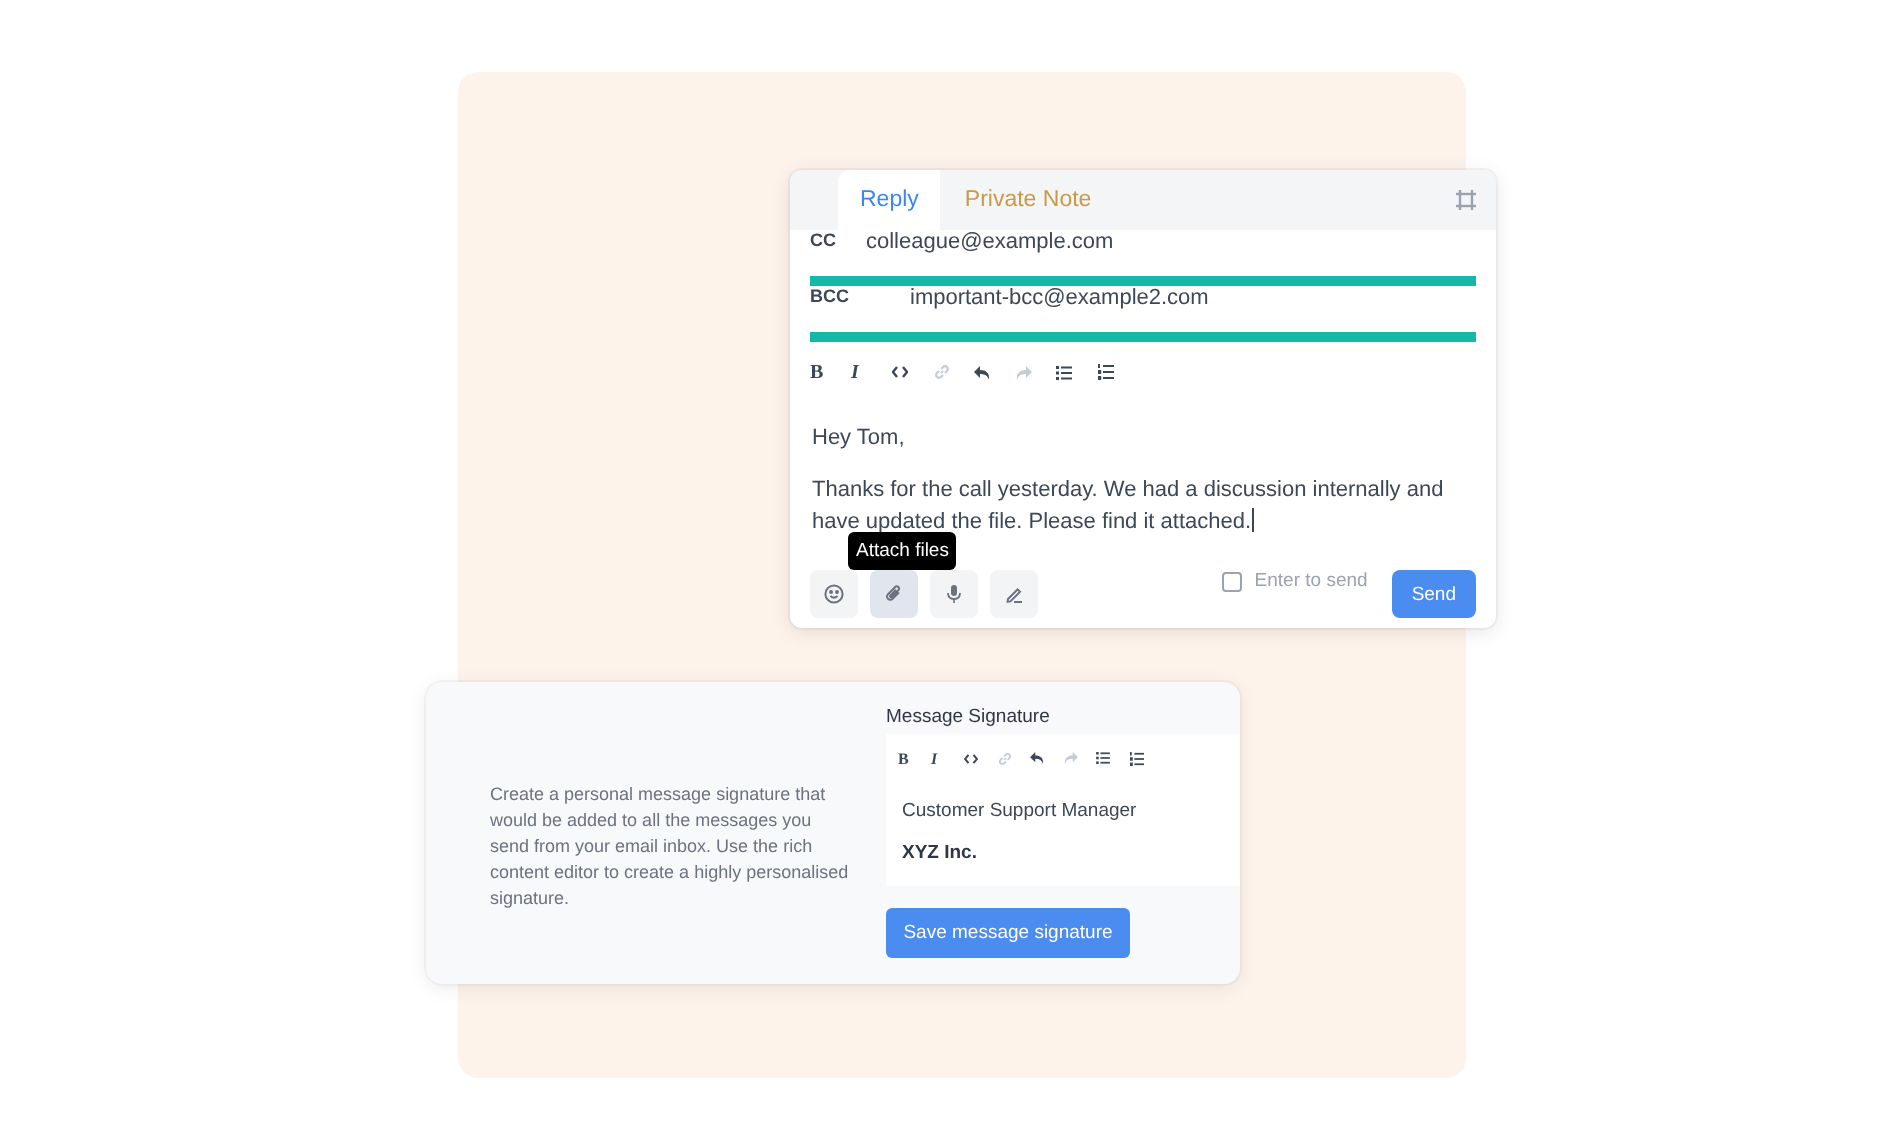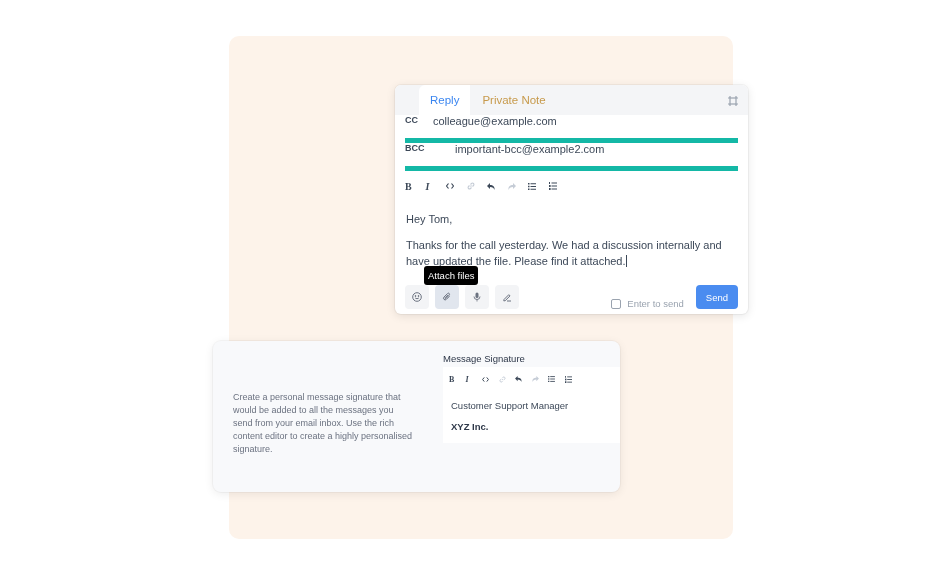--- a/index.html
+++ b/index.html
@@ -59,21 +59,21 @@
   .caret { display: inline-block; width: 1px; height: 12px; background: #3c4858; vertical-align: -2px; }
 
   .tooltip {
     position: absolute; left: 29px; top: 181px; height: 19px; padding: 0 4px;
     background: #000000; color: #ffffff; font-size: 9.5px; line-height: 19px; border-radius: 3px;
     white-space: nowrap;
   }
 
   .bottom-bar {
     position: absolute; left: 10px; right: 10px; top: 200px; height: 24px;
-    display: flex; align-items: flex-end;
+    display: flex; align-items: flex-start;
   }
   .action-btn {
     width: 24px; height: 24px; border-radius: 4px; background: #f3f4f6; margin-right: 6px;
     display: flex; align-items: center; justify-content: center; cursor: pointer; color: #6b7280;
   }
   .action-btn.active { background: #e1e6ee; }
   .spacer { flex: 1; }
   .enter-send { display: flex; align-items: center; font-size: 9.5px; color: #9aa3af; margin-right: 12px; }
   .checkbox { width: 10px; height: 10px; border: 1px solid #9aa3af; border-radius: 2px; margin-right: 6px; background: #fff; }
   .send-btn {
@@ -84,21 +84,21 @@
   
   .sig-card {
     position: absolute; left: 213px; top: 341px; width: 407px; height: 151px;
     background: #f8f9fb; border-radius: 8px;
     box-shadow: 0 2px 10px rgba(0,0,0,0.08), 0 0 0 1px rgba(0,0,0,0.03);
   }
   .sig-title {
     position: absolute; left: 16px; top: 32px; font-size: 12px; font-weight: 600; color: #2d3748;
   }
   .sig-desc {
-    position: absolute; left: 20px; top: 50px; width: 180px; font-size: 9px; line-height: 13px; color: #6b7280;
+    position: absolute; left: 32px; top: 50px; width: 180px; font-size: 9px; line-height: 13px; color: #6b7280;
   }
   .sig-editor-label {
     position: absolute; left: 230px; top: 12px; font-size: 9.5px; color: #2d3748;
   }
   .sig-editor {
     position: absolute; left: 230px; top: 26px; width: 177px; height: 76px; background: #ffffff;
   }
   .sig-toolbar {
     height: 24px; margin: 0 6px; display: flex; align-items: center;
   }
@@ -283,13 +283,14 @@
             <rect x="0" y="6" width="1.6" height="2"></rect>
             <rect x="2.5" y="0.5" width="5.5" height="1"></rect>
             <rect x="2.5" y="3.5" width="5.5" height="1"></rect>
             <rect x="2.5" y="6.5" width="5.5" height="1"></rect>
           </svg>
       </span>
     </div>
     <div class="sig-line1">Customer Support Manager</div>
     <div class="sig-line2">XYZ Inc.</div>
   </div>
+  <div class="save-btn">Save message signature</div>
 </div>
 
 </body></html>

